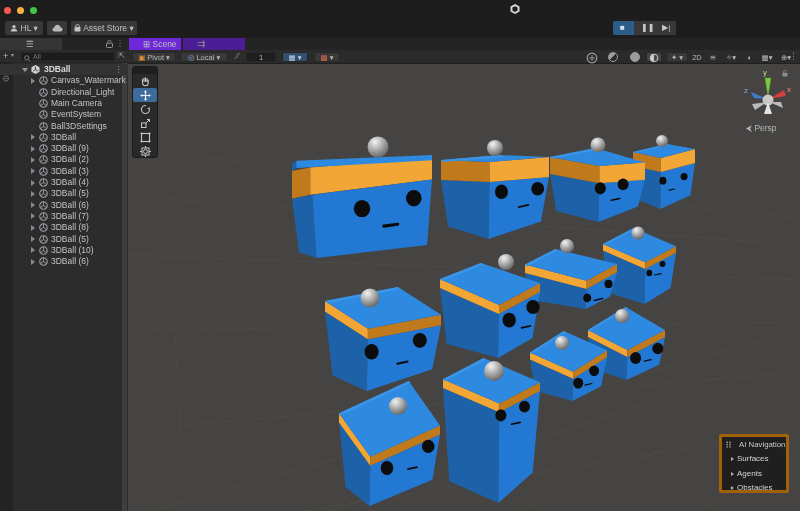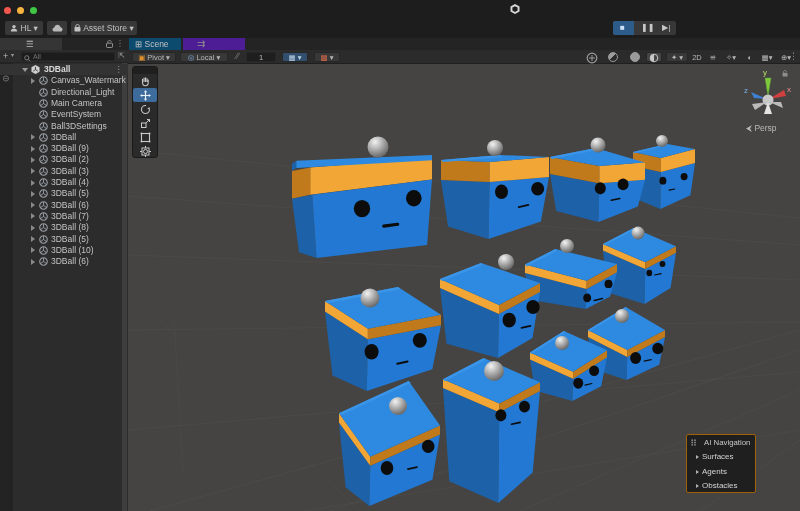--- a/index.html
+++ b/index.html
@@ -19,35 +19,35 @@
 #searchbox{position:absolute;left:21px;top:2px;width:94px;height:9px;background:#1c1c1c;border-radius:2px;border:1px solid #262626}
 #gutter{position:absolute;left:0;top:25px;width:13px;height:448px;background:#232323}
 .trow{position:absolute;left:0;height:11px;font-size:8.5px;color:#c4c4c4;white-space:nowrap;line-height:11px}
 .arr{position:absolute;width:0;height:0;border-left:4px solid #8a8a8a;border-top:3px solid transparent;border-bottom:3px solid transparent;top:2.5px}
 .arrd{position:absolute;width:0;height:0;border-top:4px solid #9a9a9a;border-left:3px solid transparent;border-right:3px solid transparent;top:4px}
 .goico{position:absolute;top:1px;width:9px;height:9px}
 
 
 #scene{position:absolute;left:128px;top:0;width:672px;height:473px;background:#454442}
 #scenetabs{position:absolute;left:0;top:0;width:672px;height:12px;background:#242424}
-#scenetab{position:absolute;left:1px;top:0;width:52px;height:12px;background:#0c4a6e;color:#c0c0c0;font-size:8.5px;line-height:12px;padding-left:6px}
+#scenetab{position:absolute;left:1px;top:0;width:52px;height:12px;background:#6d28d9;color:#c0c0c0;font-size:8.5px;line-height:12px;padding-left:14px}
 #animtab{position:absolute;left:55px;top:0;width:62px;height:12px;background:#4c1d95;color:#8f8f8f;font-size:10px;line-height:12px;padding-left:14px}
 #scenebar{position:absolute;left:0;top:12px;width:672px;height:14px;background:#2b2b2b;border-bottom:1px solid #1f1f1f}
 .sbtn{position:absolute;top:2px;height:10px;background:#383838;border:1px solid #272727;border-radius:2px;color:#b8b8b8;font-size:7.5px;line-height:9px;text-align:center}
 .cico{position:absolute;top:2px;width:10px;height:10px;border-radius:50%;border:1.2px solid #9b9b9b}
 
 #tools{position:absolute;left:4px;top:28px;width:26px;height:92px;background:#2a2a2a;border:1px solid #1a1a1a;border-radius:3px}
 #tools .handle{height:7px;background:#1f1f1f;border-radius:3px 3px 0 0}
 .tool{width:24px;height:14px;position:relative;color:#b5b5b5;font-size:9px;text-align:center;line-height:14px}
 .toolsel{background:#3d6b9c;border-radius:2px}
 
 #gizmo{position:absolute;left:609px;top:28px;width:60px;height:70px}
 #persp{position:absolute;left:618px;top:85px;color:#b9b9b9;font-size:8.5px}
 
-#ainav{position:absolute;left:558px;top:396px;width:70px;height:59px;background:rgba(26,26,26,0.88);border:1px solid #a16207;border-radius:2px;color:#cdcdcd}
+#ainav{position:absolute;left:591px;top:396px;width:70px;height:59px;background:rgba(26,26,26,0.88);border:3px solid #a16207;border-radius:2px;color:#cdcdcd}
 #ainav .hdr{font-size:7.8px;color:#c8c8c8;padding:2.5px 0 0 4px;white-space:nowrap}
 #ainav .row{font-size:8px;padding:5.5px 0 0 9px;color:#d4d4d4;white-space:nowrap}
 #ainav .ra{display:inline-block;width:0;height:0;border-left:3.5px solid #b0b0b0;border-top:2.5px solid transparent;border-bottom:2.5px solid transparent;margin-right:3px}
 </style></head>
 <body>
 <div id="titlebar">
   <div class="tl" style="left:4px;background:#f5564d"></div>
   <div class="tl" style="left:17px;background:#f6b43e"></div>
   <div class="tl" style="left:30px;background:#3fc645"></div>
   <svg style="position:absolute;left:510px;top:4px" width="10" height="10" viewBox="0 0 10 10">

